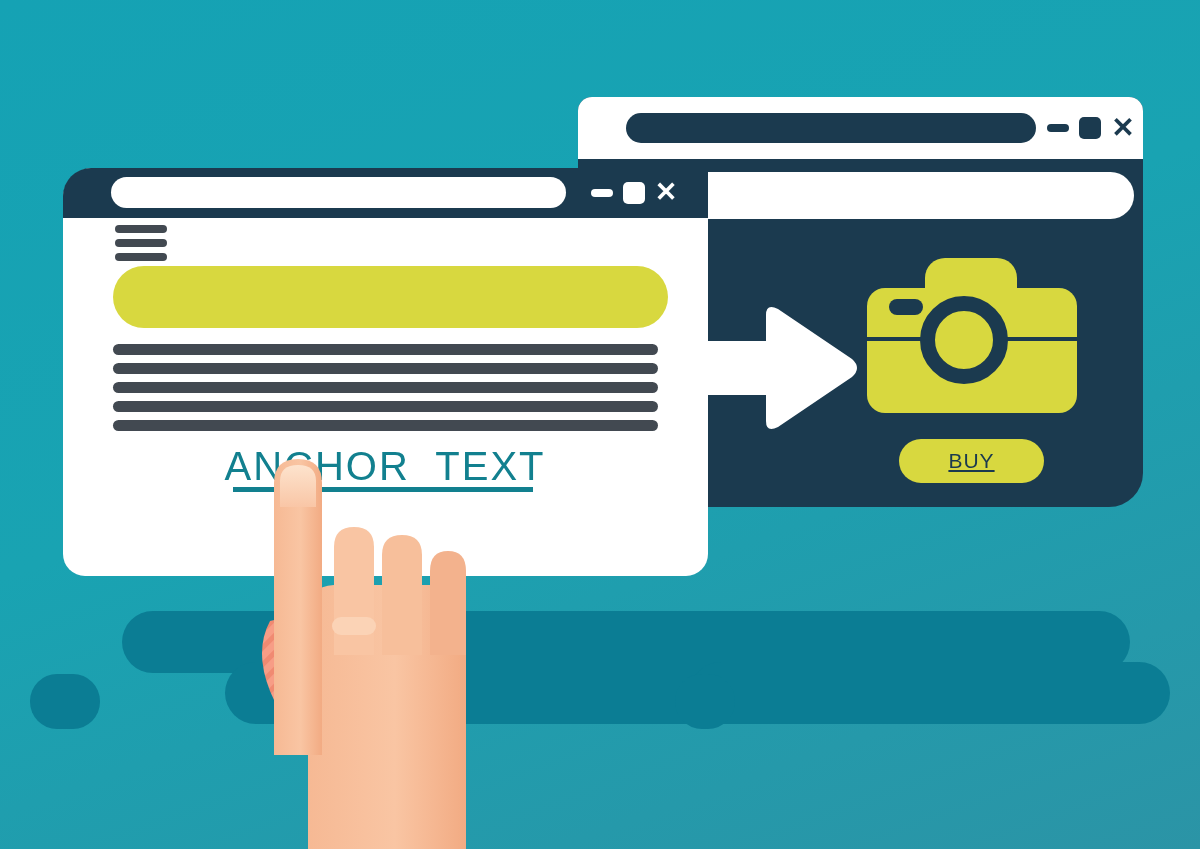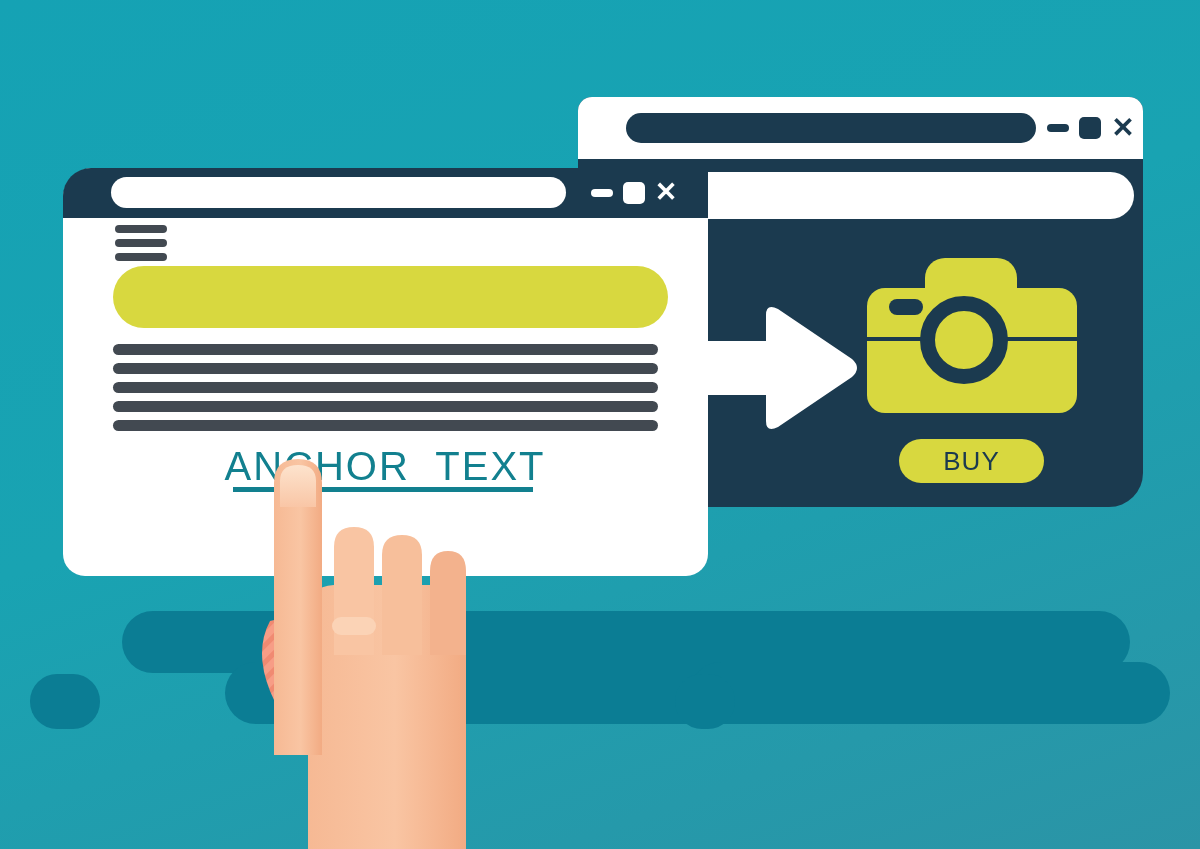--- a/index.html
+++ b/index.html
@@ -147,25 +147,26 @@
   
   #buy-button {
     position: absolute;
     left: 321px;
     top: 342px;
     width: 145px;
     height: 44px;
     background: #d8d83f;
     border-radius: 22px;
     color: #1b3a4f;
-    font-size: 26px;
+    font-size: 21px;
     letter-spacing: 1px;
     display: flex;
     align-items: center;
     justify-content: center;
+    text-decoration: underline;
   }
 
   
   #arrow {
     position: absolute;
     left: 686px;
     top: 303px;
     width: 172px;
     height: 130px;
   }

